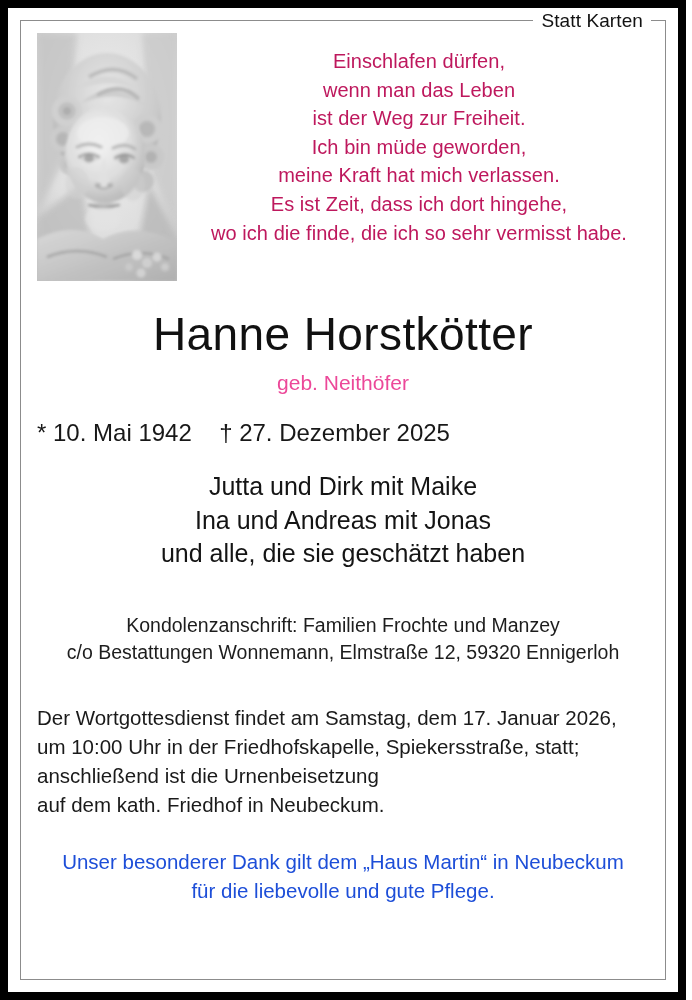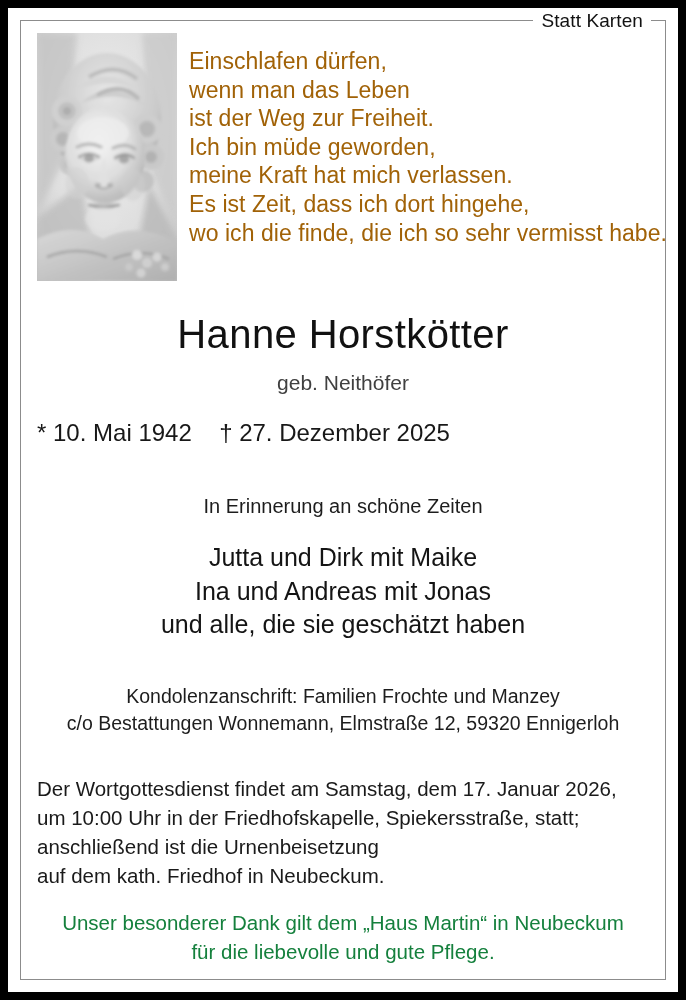--- a/index.html
+++ b/index.html
@@ -75,43 +75,44 @@
     top: 2px;
     width: 140px;
     height: 248px;
     overflow: hidden;
     background: #d9d9d9;
   }
   .portrait svg { display: block; width: 140px; height: 248px; }
 
   .verse {
     margin-left: 152px;
-    font-size: 23px;
+    text-align: center;
+    font-size: 20px;
     line-height: 28.6px;
-    color: #a16207;
+    color: #be185d;
     padding-top: 16px;
     letter-spacing: .05px;
   }
   .verse .vline { display: block; white-space: nowrap; }
 
   
   .name-block { text-align: center; margin-top: 22px; }
   .deceased-name {
-    font-size: 40px;
+    font-size: 46px;
     line-height: 58px;
     font-weight: 400;
     letter-spacing: .4px;
     color: #111111;
     white-space: nowrap;
   }
   .maiden-name {
     font-size: 21px;
     line-height: 30px;
     margin-top: 5px;
-    color: #404040;
+    color: #ec4899;
   }
 
   .life-dates {
     font-size: 24px;
     line-height: 32px;
     margin-top: 19px;
     color: #181818;
     white-space: nowrap;
   }
   .life-dates .sep { display: inline-block; width: 14px; }
@@ -145,22 +146,22 @@
     text-align: left;
     font-size: 20.5px;
     line-height: 29px;
     margin-top: 36px;
     color: #1a1a1a;
   }
   .thanks-block {
     text-align: center;
     font-size: 20.5px;
     line-height: 29px;
-    margin-top: 18px;
-    color: #15803d;
+    margin-top: 28px;
+    color: #1d4ed8;
   }
   .address-block .aline,
   .service-block .sline,
   .thanks-block .tline { display: block; white-space: nowrap; }
 </style>
 </head>
 <body>
 
 <div class="notice">
   <div class="notice-inner">
@@ -296,21 +297,20 @@
       </div>
 
       <div class="life-dates">
         <span>*</span>
         <span>10. Mai 1942</span>
         <span class="sep"></span>
         <span>†</span>
         <span>27. Dezember 2025</span>
       </div>
 
-      <div class="memory-line">In Erinnerung an schöne Zeiten</div>
 
       <div class="mourners">
         <span class="mline">Jutta und Dirk mit Maike</span>
         <span class="mline">Ina und Andreas mit Jonas</span>
         <span class="mline">und alle, die sie geschätzt haben</span>
       </div>
 
       <div class="address-block">
         <span class="aline">Kondolenzanschrift: Familien Frochte und Manzey</span>
         <span class="aline">c/o Bestattungen Wonnemann, Elmstraße 12, 59320 Ennigerloh</span>

